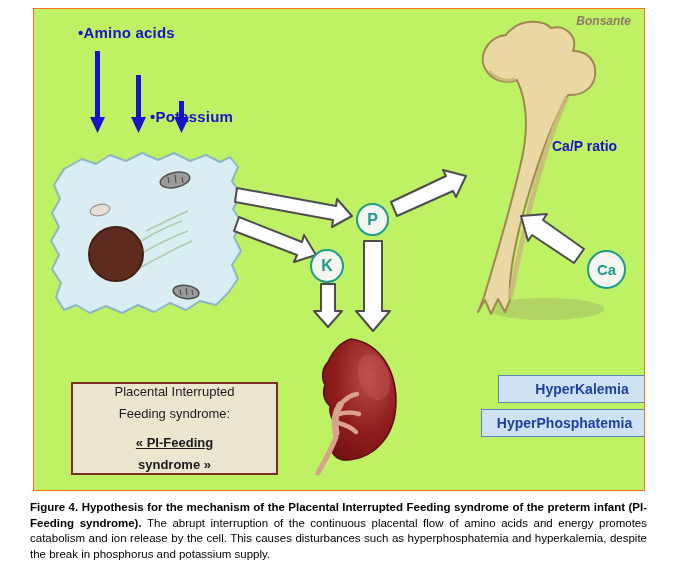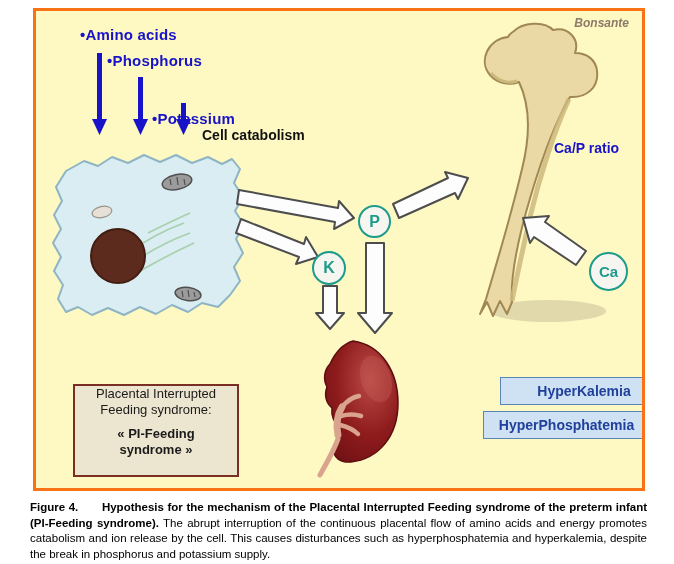--- a/index.html
+++ b/index.html
@@ -1,49 +1,49 @@
 <!DOCTYPE html>
 <html><head>
 <meta charset="utf-8">
 <style>
   html,body{margin:0;padding:0;background:#fff;}
   .page{position:relative;width:674px;height:564px;background:#ffffff;
         font-family:"Liberation Sans",sans-serif;overflow:hidden;}
   .fig{position:absolute;left:33px;top:8px;width:612px;height:483px;
-       background:#fef9c3;border:3px solid #f97316;box-sizing:border-box;overflow:hidden;}
+       background:#bef264;border:1px solid #f97316;box-sizing:border-box;overflow:hidden;}
   .fig svg{position:absolute;left:0;top:0;}
   .credit{position:absolute;top:5px;right:13px;font-style:italic;font-weight:bold;
           font-size:12px;color:#8c7a68;}
   .nutrient{position:absolute;font-weight:bold;font-size:15px;color:#1813c8;letter-spacing:.2px;}
   .n1{left:44px;top:15px;} .n2{left:71px;top:41px;} .n3{left:116px;top:67px;margin-top:32px;}
   .cell-label{position:absolute;left:166px;top:116px;font-weight:bold;font-size:14px;color:#111;}
   .ion{position:absolute;border:2px solid #1d9b8b;border-radius:50%;background:#f7f5ef;
        color:#1d9b8b;font-weight:bold;display:flex;align-items:center;justify-content:center;
        box-sizing:border-box;}
   .ion.p{left:322px;top:194px;width:33px;height:33px;font-size:16px;}
   .ion.k{left:276px;top:240px;width:34px;height:34px;font-size:16px;}
   .ion.ca{left:553px;top:241px;width:39px;height:39px;font-size:15px;}
   .ratio{position:absolute;left:518px;top:128px;width:104px;text-align:left;
          color:#1813c8;font-weight:bold;font-size:14px;line-height:1.3;}
-  .pibox{position:absolute;left:37px;top:373px;width:166px;height:93px;background:#ece5d0;
+  .pibox{position:absolute;left:37px;top:373px;width:207px;height:93px;background:#ece5d0;
          border:2px solid #7b2e24;box-sizing:border-box;display:flex;flex-direction:column;
-         align-items:center;justify-content:flex-start;text-align:center;font-size:13px;
+         align-items:center;justify-content:space-between;text-align:center;font-size:13px;
          color:#1a1a1a;line-height:1.25;}
   .pibox .pb{font-weight:bold;}
-  .pibox .gap{margin-top:7px;}
+  .pibox .gap{margin-top:7px;text-decoration:underline;}
   .finding{position:absolute;height:28px;line-height:26px;text-align:center;background:#cfe2f3;
            border:1px solid #5b85b8;box-sizing:border-box;color:#20409c;font-weight:bold;
            font-size:14px;}
   .f1{left:464px;top:366px;width:168px;}
   .f2{left:447px;top:400px;width:167px;}
   .f3{left:455px;top:434px;width:150px;}
   .caption{position:absolute;left:30px;top:500px;width:617px;font-size:11.5px;
            line-height:1.35;color:#000;text-align:justify;}
   .cap-label,.cap-title{font-weight:bold;}
-  .cap-label{margin-right:20px;}
+  .cap-label{margin-right:0;}
 </style>
 </head>
 <body>
 
 <div class="page">
   <div class="fig">
 
     <svg width="610" height="480" viewBox="0 0 610 480">
       <defs>
         <radialGradient id="kidgrad" cx="62%" cy="32%" r="85%">
@@ -113,24 +113,22 @@
         <polygon points="363,207 419,182 422,188 432,167 409,161 412,167 357,193"></polygon>
         <polygon points="550,240 509,211 513,205 487,207 494,232 498,226 540,254"></polygon>
         <polygon points="330,232 348,232 348,302 356,302 339,322 322,302 330,302"></polygon>
         <polygon points="287,275 301,275 301,302 308,302 294,318 280,302 287,302"></polygon>
       </g>
     </svg>
 
     <div class="credit">Bonsante</div>
 
     <div class="nutrient n1">•Amino acids</div>
-    <div class="nutrient n2">•Phosphorus</div>
     <div class="nutrient n3">•Potassium</div>
 
-    <div class="cell-label">Cell catabolism</div>
 
     <div class="ion p">P</div>
     <div class="ion k">K</div>
     <div class="ion ca">Ca</div>
 
     <div class="ratio">
       <div>Ca/P ratio</div>
     </div>
 
     <div class="pibox">

